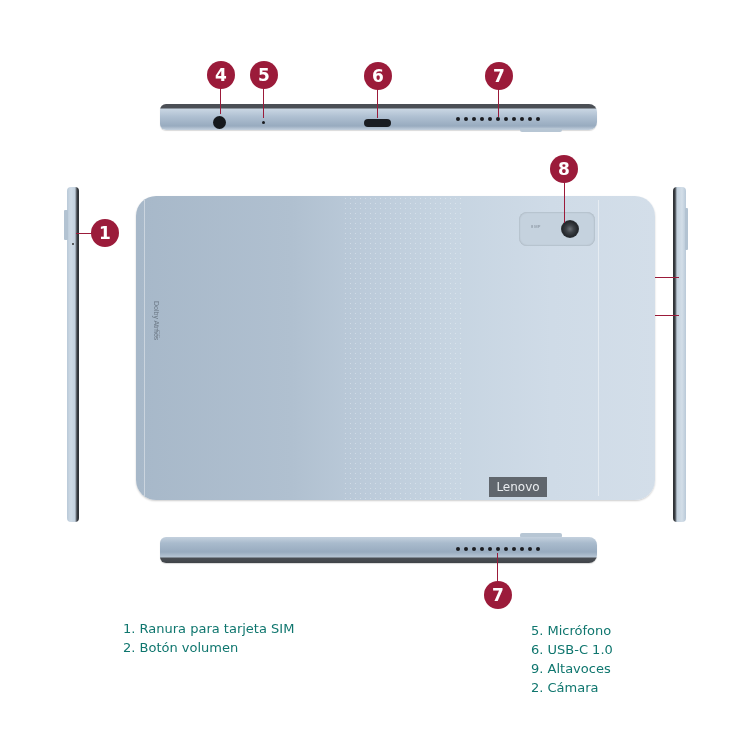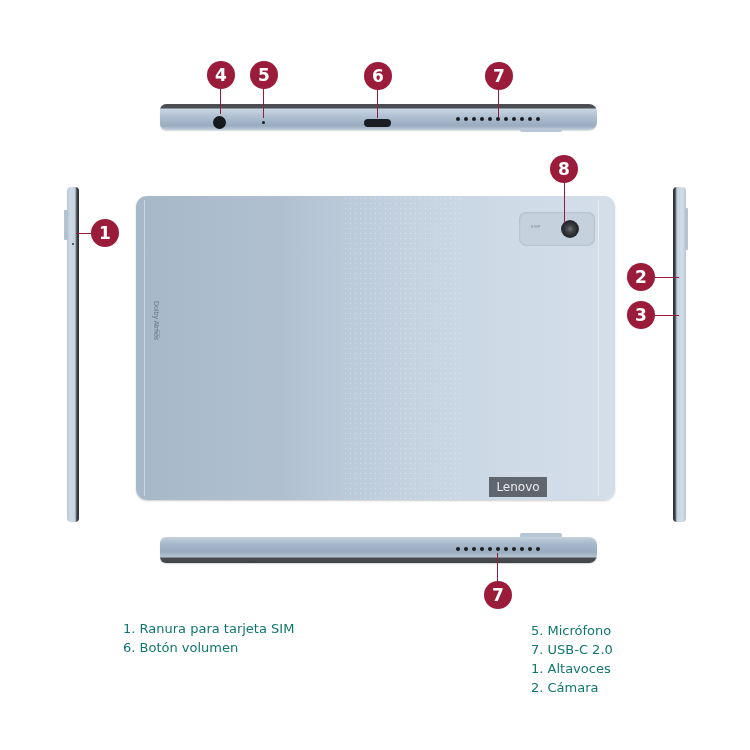--- a/index.html
+++ b/index.html
@@ -13,21 +13,21 @@
   .jack{position:absolute;left:213px;top:116px;width:13px;height:13px;border-radius:50%;background:#15181c;}
   .mic{position:absolute;left:262px;top:121px;width:3px;height:3px;border-radius:50%;background:#1a1c20;}
   .usbc{position:absolute;left:364px;top:119px;width:27px;height:8px;border-radius:4px;background:#1a1d22;}
   .spk{position:absolute;height:4px;display:flex;gap:4px;}
   .spk span{width:4px;height:4px;border-radius:50%;background:#1a1c20;display:block;}
   .cam-bump{position:absolute;background:#b7c6d4;border-radius:2px;}
   
   .side-left{position:absolute;left:67px;top:187px;width:12px;height:335px;border-radius:4px;background:linear-gradient(90deg,#b9c9d8 0,#cfdbe6 4px,#c3d1de 8px,#3b3f44 10px,#2a2d31 12px);}
   .side-right{position:absolute;left:673px;top:187px;width:13px;height:335px;border-radius:4px;background:linear-gradient(90deg,#2a2d31 0,#3b3f44 2px,#c3d1de 4px,#d3dee8 9px,#b9c9d8 13px);}
   
-  .back{position:absolute;left:136px;top:196px;width:479px;height:304px;border-radius:11px;background:linear-gradient(90deg,#a7b8c9 0%,#b0c0d0 30%,#bccbda 45%,#c6d4e1 60%,#cfdbe7 80%,#d3dee9 100%);box-shadow:0 1px 2px rgba(0,0,0,0.2);overflow:hidden;}
+  .back{position:absolute;left:136px;top:196px;width:479px;height:304px;border-radius:20px;background:linear-gradient(90deg,#a7b8c9 0%,#b0c0d0 30%,#bccbda 45%,#c6d4e1 60%,#cfdbe7 80%,#d3dee9 100%);box-shadow:0 1px 2px rgba(0,0,0,0.2);overflow:hidden;padding-left:40px;}
   .texture{position:absolute;left:207px;top:0;width:120px;height:304px;background-image:radial-gradient(rgba(255,255,255,0.35) 0.8px,transparent 1px);background-size:5px 5px;}
   .inner-line-l{position:absolute;left:8px;top:4px;width:1px;height:296px;background:rgba(255,255,255,0.4);}
   .inner-line-r{position:absolute;left:462px;top:4px;width:1px;height:296px;background:rgba(255,255,255,0.45);}
   .camera-module{position:absolute;left:383px;top:16px;width:76px;height:34px;border-radius:8px;background:#c5d2de;box-shadow:inset 0 0 2px rgba(0,0,0,0.25);}
   .camera-lens{position:absolute;left:42px;top:8px;width:18px;height:18px;border-radius:50%;background:radial-gradient(#6b6f75 0,#3d4146 30%,#24272b 60%,#53575d 100%);}
   .camera-text{position:absolute;left:12px;top:12px;font-size:4px;color:#7f8a96;line-height:5px;}
   .dolby{position:absolute;left:24px;top:105px;transform:rotate(90deg);transform-origin:left top;font-size:7px;color:#6b7885;white-space:nowrap;}
   .ce{position:absolute;left:18px;top:135px;font-size:6px;color:#7d8996;transform:rotate(90deg);}
   .lenovo{position:absolute;left:353px;top:281px;width:58px;height:20px;background:#60666d;color:#e9ecef;font-size:12px;line-height:20px;text-align:center;font-family:"DejaVu Sans",sans-serif;}
   .legend{position:absolute;font-family:"DejaVu Sans","Liberation Sans",sans-serif;font-size:13px;color:#0f766e;line-height:19px;}
@@ -116,20 +116,20 @@
       <span></span>
       <span></span>
       <span></span>
   </div>
   <div class="leader" style="left:497px;top:553px;width:1px;height:30px;"></div>
   <div class="badge" style="left:484px;top:581px;">7</div>
 </div>
 
 <div class="legend" style="left:123px;top:619px;">
   <div>1.  Ranura para tarjeta SIM</div>
-  <div>6. Botón volumen</div>
+  <div>2. Botón volumen</div>
 </div>
 <div class="legend" style="left:531px;top:621px;">
   <div>5. Micrófono</div>
-  <div>7. USB-C 2.0</div>
-  <div>1. Altavoces</div>
+  <div>6. USB-C 1.0</div>
+  <div>9. Altavoces</div>
   <div>2. Cámara</div>
 </div>
 
 </body></html>

